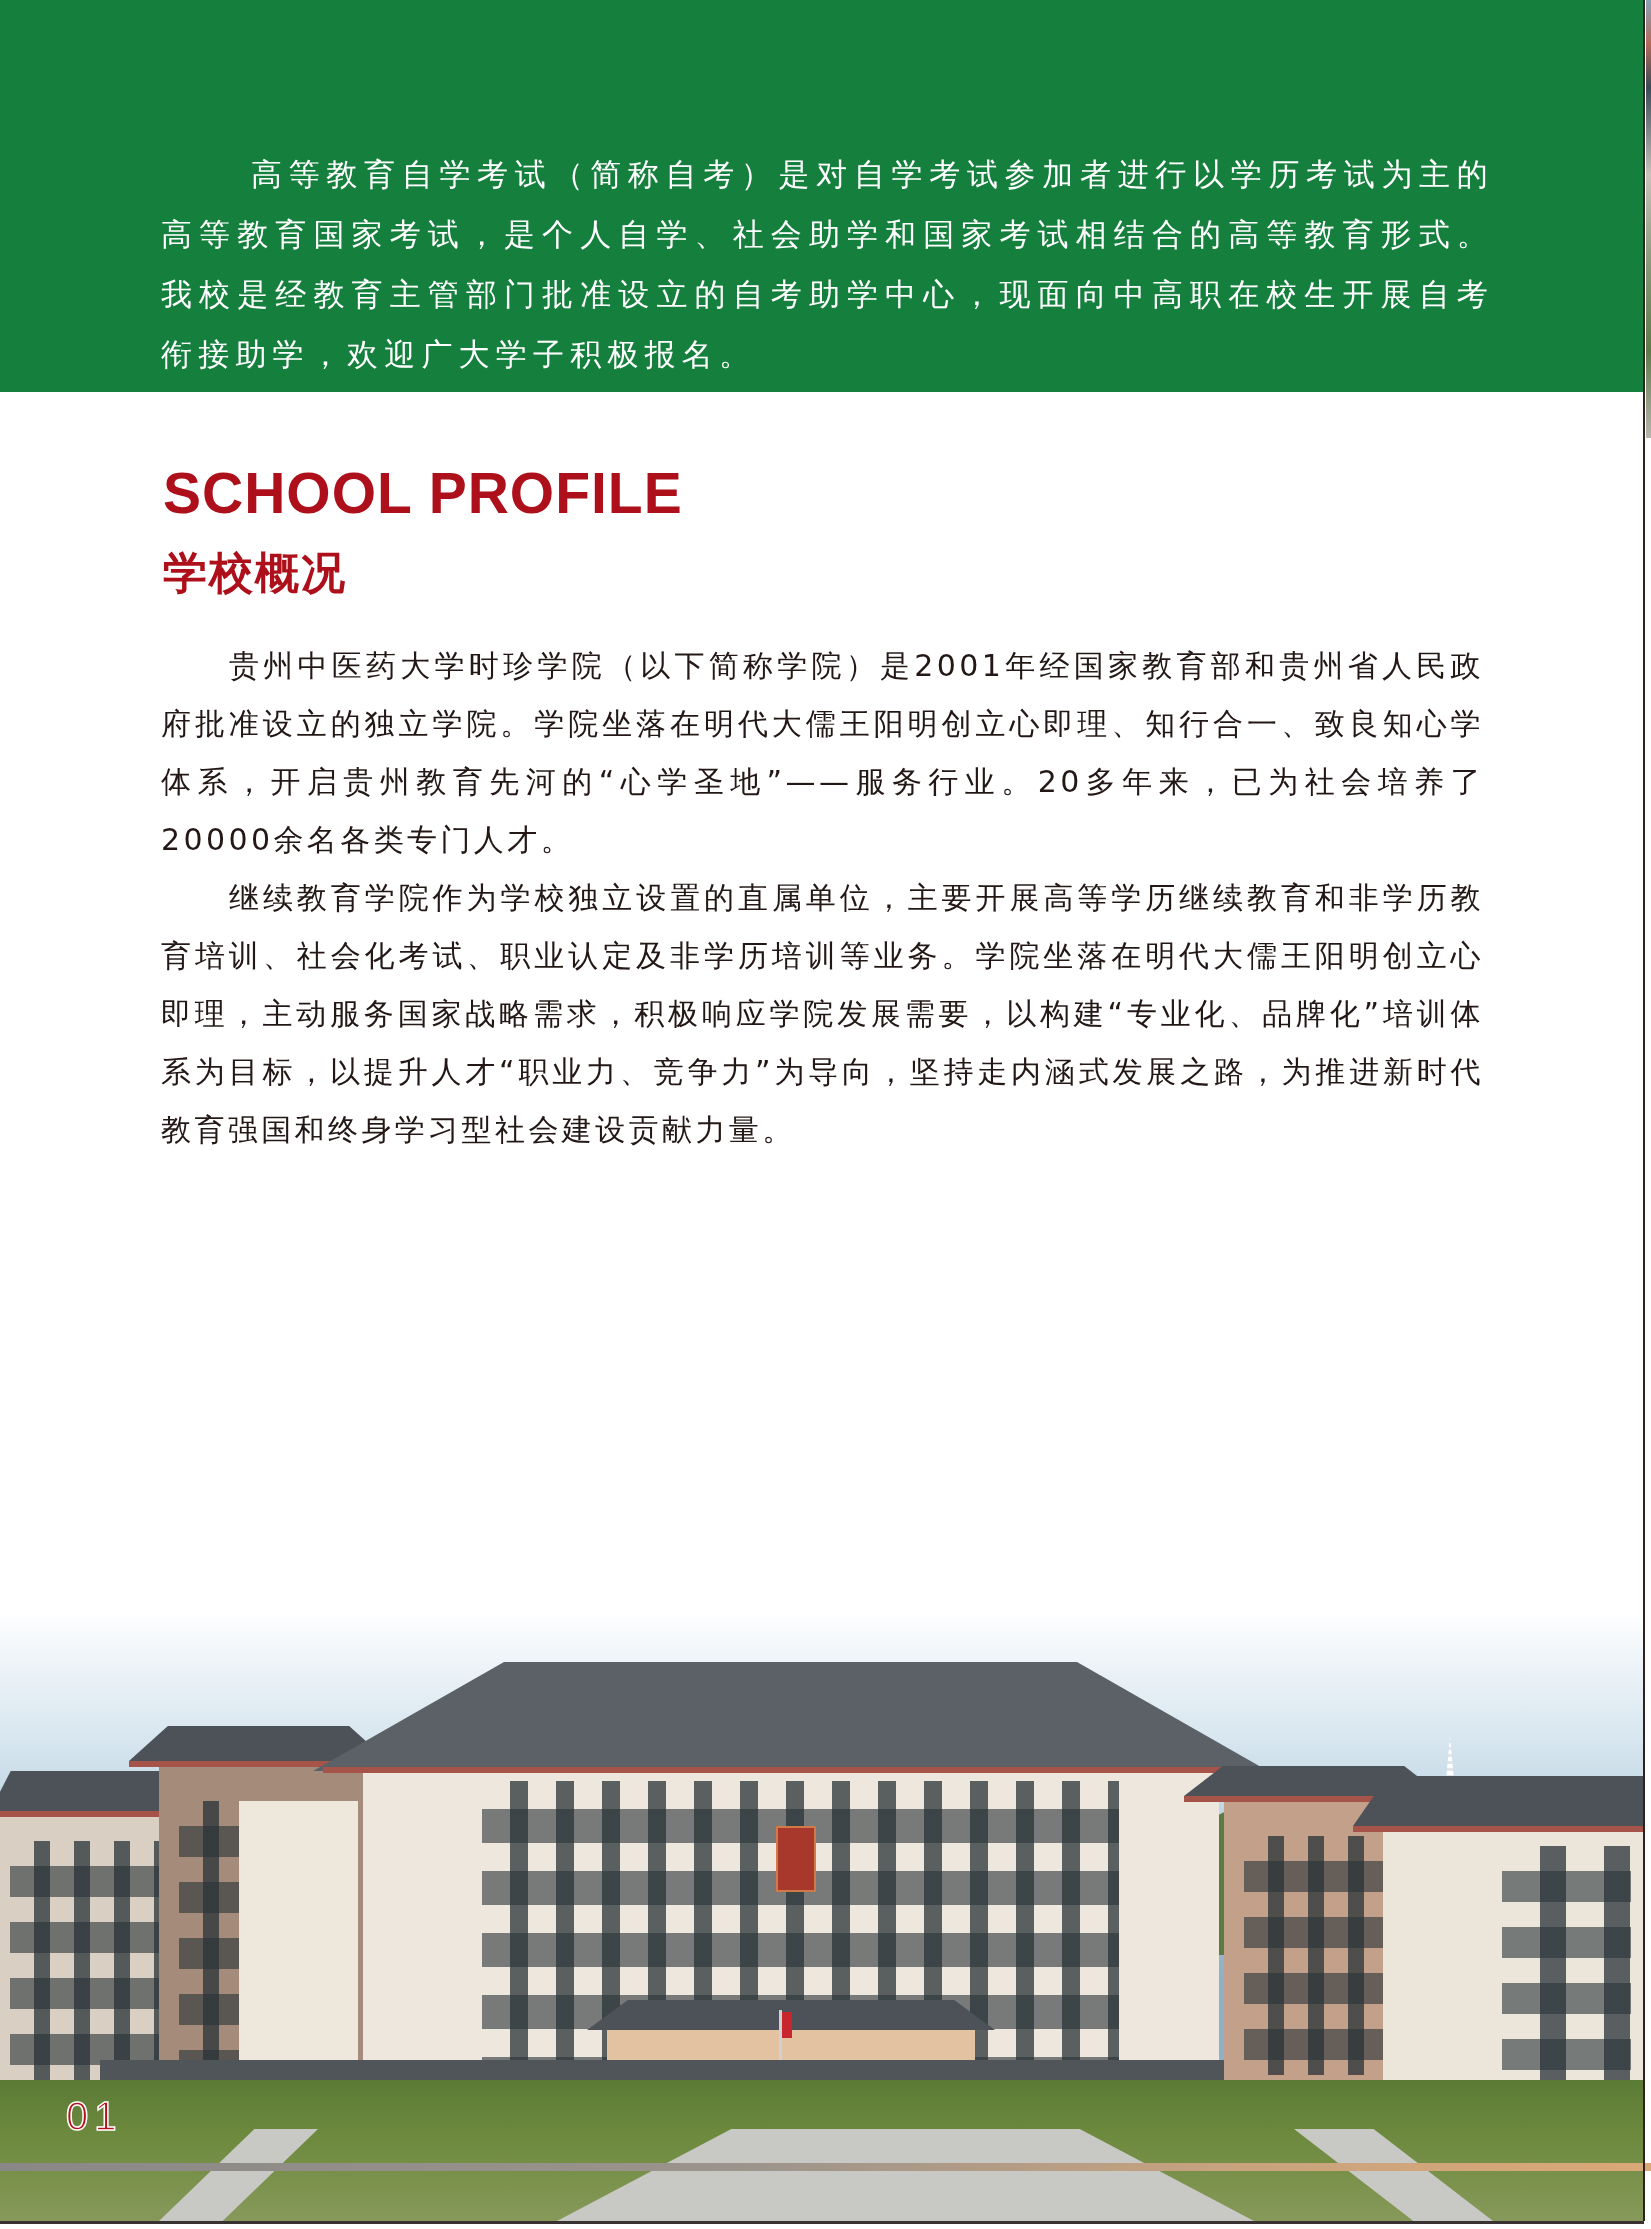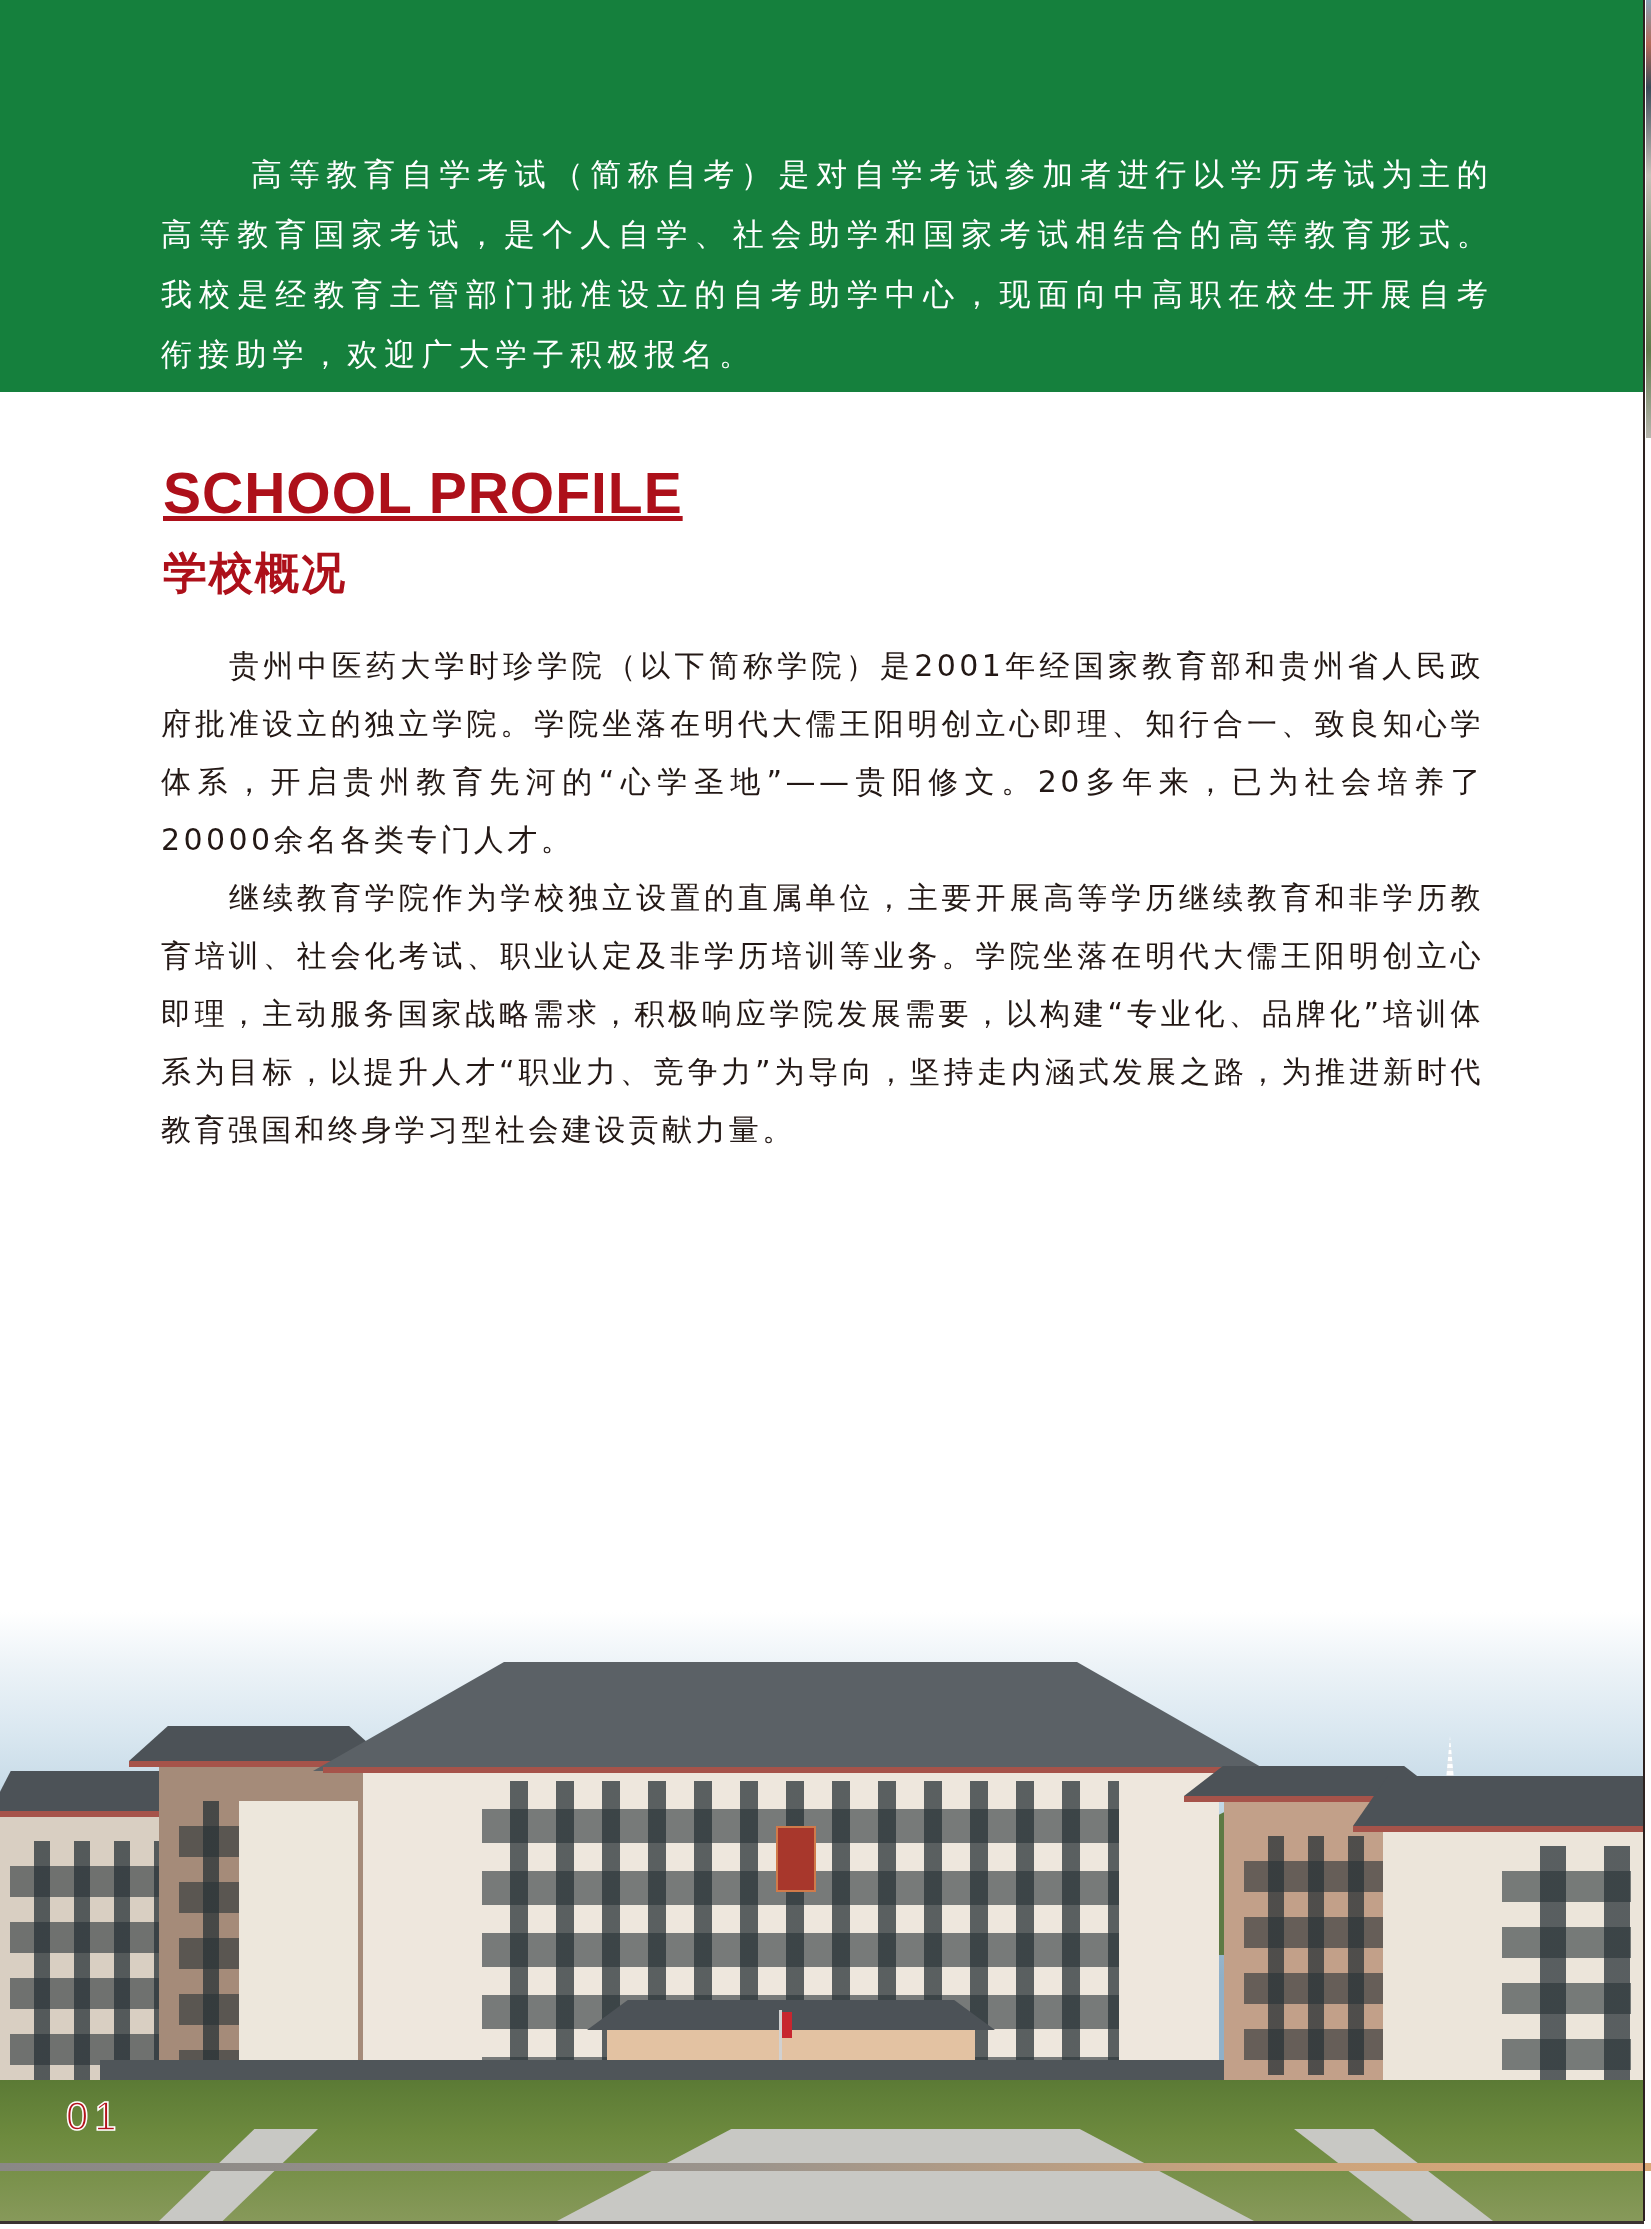--- a/index.html
+++ b/index.html
@@ -14,21 +14,21 @@
   .header-text { position: absolute; left: 161px; top: 144px; width: 1333px;
                  color: #ffffff; font-size: 31px; line-height: 60px; letter-spacing: 6.2px; }
   .header-text p { margin: 0; text-indent: 90px; text-align: justify; }
   .notch { position: absolute; left: 151px; top: 392px; width: 0; height: 0;
            border-left: 39px solid transparent; border-right: 39px solid transparent;
            border-bottom: 37px solid #ffffff; }
 
   
   .title-en { position: absolute; left: 163px; top: 460px; color: #ad101a;
               font-family: "Liberation Sans", sans-serif; font-weight: bold;
-              font-size: 57px; letter-spacing: 1px; line-height: 66px; text-decoration: underline; }
+              font-size: 57px; letter-spacing: 1px; line-height: 66px; }
   .title-cn { position: absolute; left: 163px; top: 535px; color: #ad101a;
               font-weight: bold; font-size: 44px; letter-spacing: 2px; line-height: 76px; }
 
   
   .photo { position: absolute; left: 0; top: 1612px; width: 1643px; height: 609px; overflow: hidden; }
   .sky { position: absolute; left: 0; top: 0; width: 100%; height: 609px;
          background: linear-gradient(180deg, rgba(255,255,255,1) 0%, #eef4f8 8%, #d9e7f0 20%, #bcd3e2 35%, #9fbcd1 50%, #8fb0c8 60%); }
   .hill { position: absolute; left: 1134px; top: 164px; width: 517px; height: 179px;
           background: #5d7a44; border-radius: 60% 60% 0 0 / 100% 100% 0 0; }
   .tower { position: absolute; left: 1445px; top: 124px; width: 10px; height: 55px;
@@ -115,21 +115,21 @@
     <div class="win-grid" style="left:119px;top:20px;width:129px;height:259px;background-size:64px 100%,100% 56px;"></div>
   </div>
 
   <div class="lawn"></div>
   <div class="path" style="left:159px;top:517px;width:159px;height:92px;clip-path:polygon(60% 0,100% 0,40% 100%,0 100%);"></div>
   <div class="path" style="left:557px;top:517px;width:697px;height:92px;clip-path:polygon(25% 0,75% 0,100% 100%,0 100%);"></div>
   <div class="path" style="left:1294px;top:517px;width:199px;height:92px;clip-path:polygon(0 0,40% 0,100% 100%,60% 100%);"></div>
 </div>
 
 <div class="body-text">
-  <p>贵州中医药大学时珍学院（以下简称学院）是2001年经国家教育部和贵州省人民政府批准设立的独立学院。学院坐落在明代大儒王阳明创立心即理、知行合一、致良知心学体系，开启贵州教育先河的“心学圣地”——贵阳修文。20多年来，已为社会培养了20000余名各类专门人才。</p>
+  <p>贵州中医药大学时珍学院（以下简称学院）是2001年经国家教育部和贵州省人民政府批准设立的独立学院。学院坐落在明代大儒王阳明创立心即理、知行合一、致良知心学体系，开启贵州教育先河的“心学圣地”——服务行业。20多年来，已为社会培养了20000余名各类专门人才。</p>
   <p>继续教育学院作为学校独立设置的直属单位，主要开展高等学历继续教育和非学历教育培训、社会化考试、职业认定及非学历培训等业务。学院坐落在明代大儒王阳明创立心即理，主动服务国家战略需求，积极响应学院发展需要，以构建“专业化、品牌化”培训体系为目标，以提升人才“职业力、竞争力”为导向，坚持走内涵式发展之路，为推进新时代教育强国和终身学习型社会建设贡献力量。</p>
 </div>
 
 <div class="band"></div>
 <div class="page-num">01</div>
 <div class="bottom-line"></div>
 <div class="edge-line"></div>
 
 
 </body></html>

